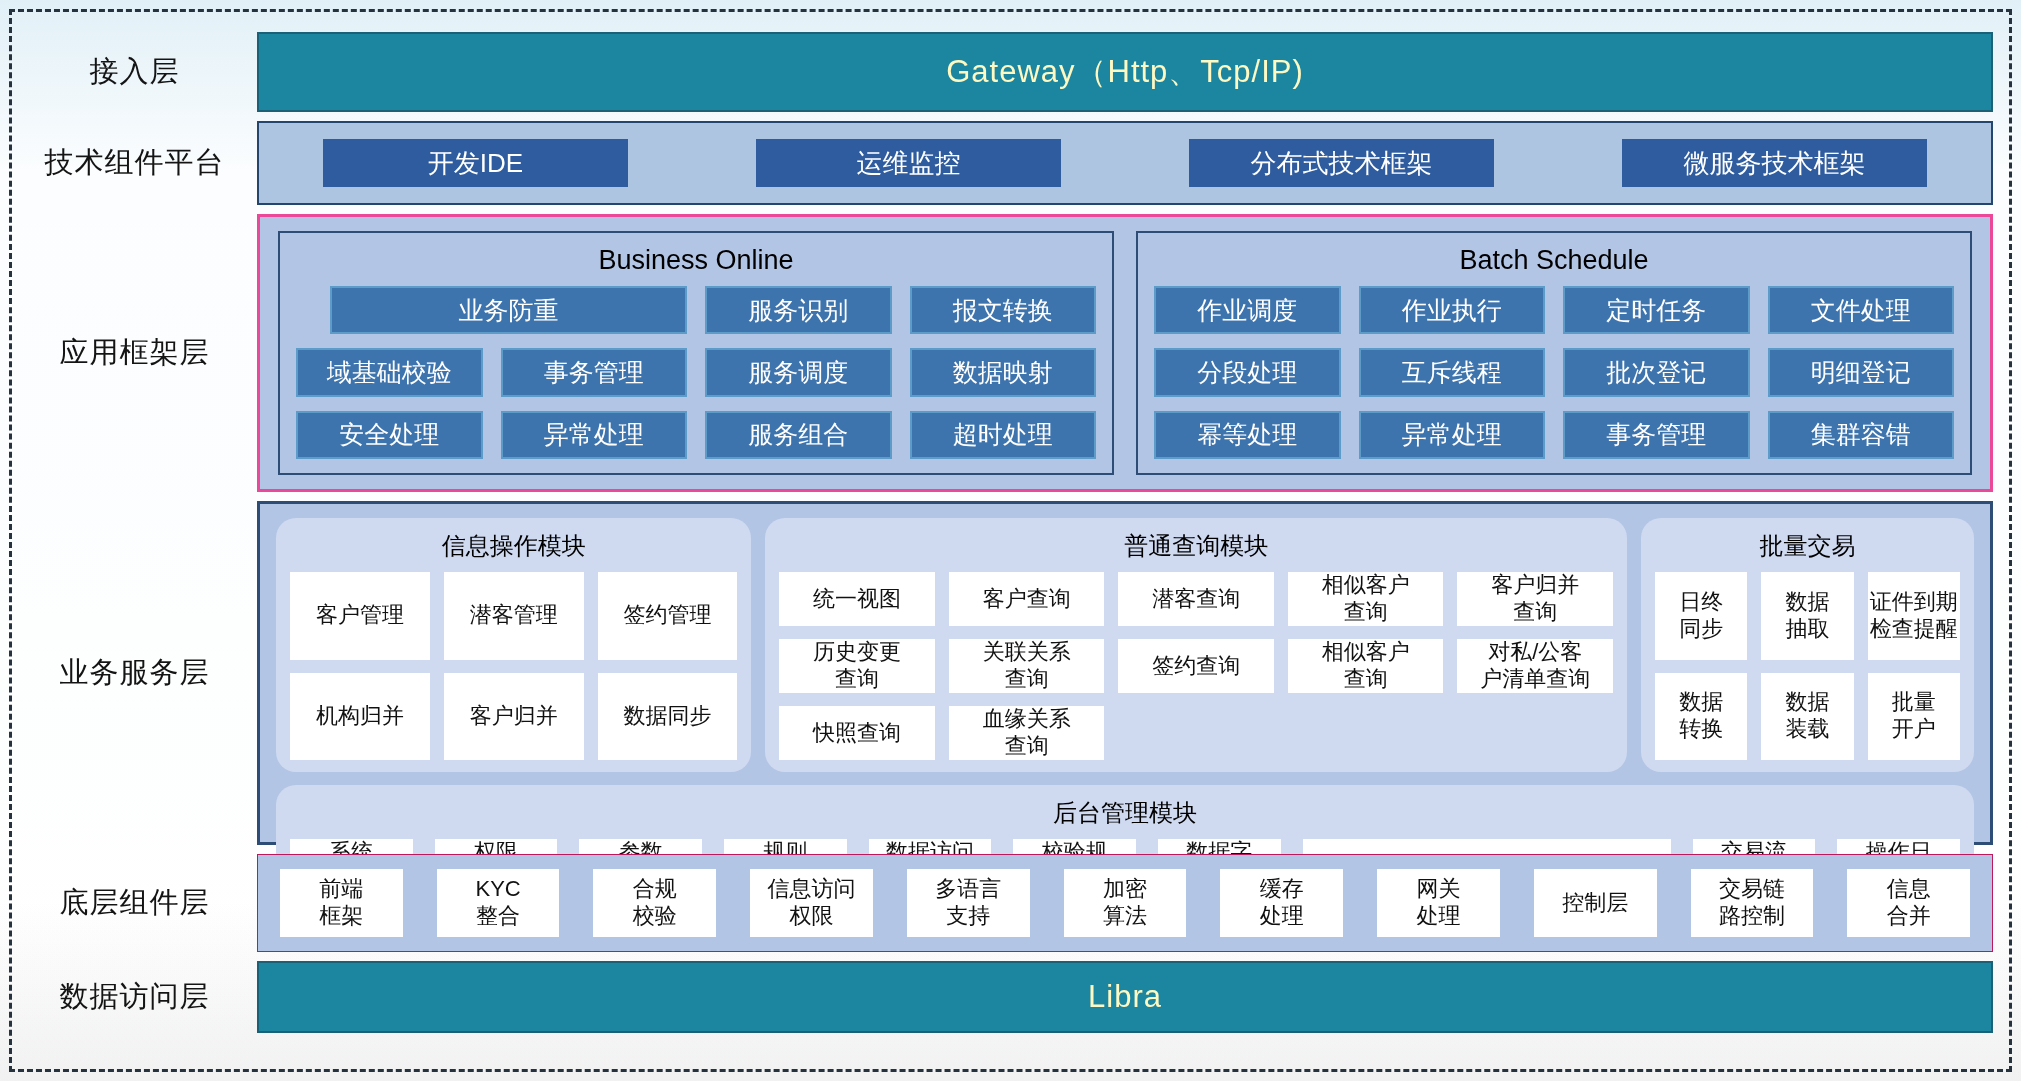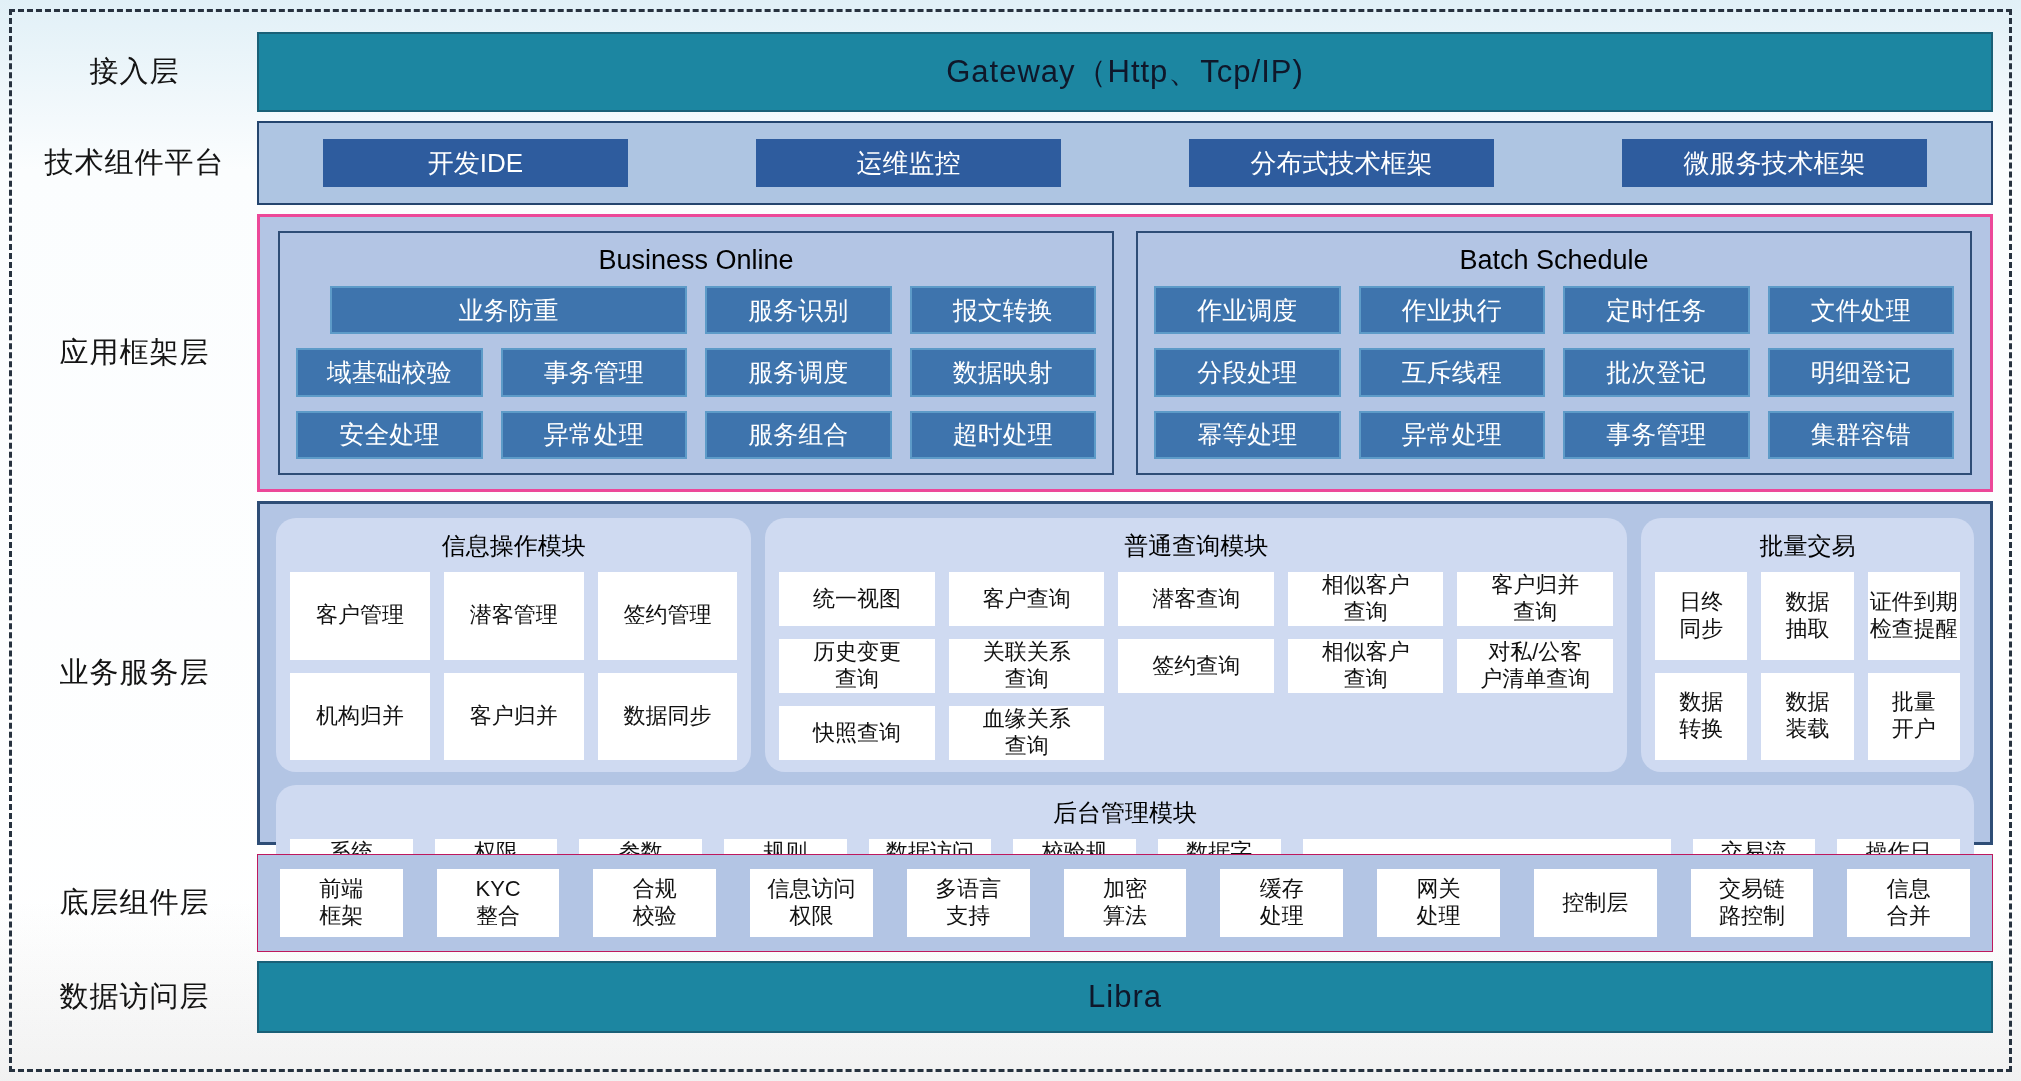--- a/index.html
+++ b/index.html
@@ -26,21 +26,21 @@
   .rowlabel {
     display:flex; align-items:center; justify-content:center;
     font-size:29px; color:#141414; letter-spacing:1px;
   }
   .cell { position:relative; }
 
   
   .tealbar {
     height:100%; background:#1c86a1; border:2px solid #1a6077;
     display:flex; align-items:center; justify-content:center;
-    color:#0f172a; font-size:31px; letter-spacing:1px;
+    color:#fef9c3; font-size:31px; letter-spacing:1px;
   }
 
   
   .tech-container {
     height:100%; background:#aec5e2; border:2px solid #24456e;
     display:grid; grid-template-columns:repeat(4,1fr);
     align-items:center; justify-items:center;
   }
   .navy-btn {
     width:305px; height:48px; background:#2e5c9e;

